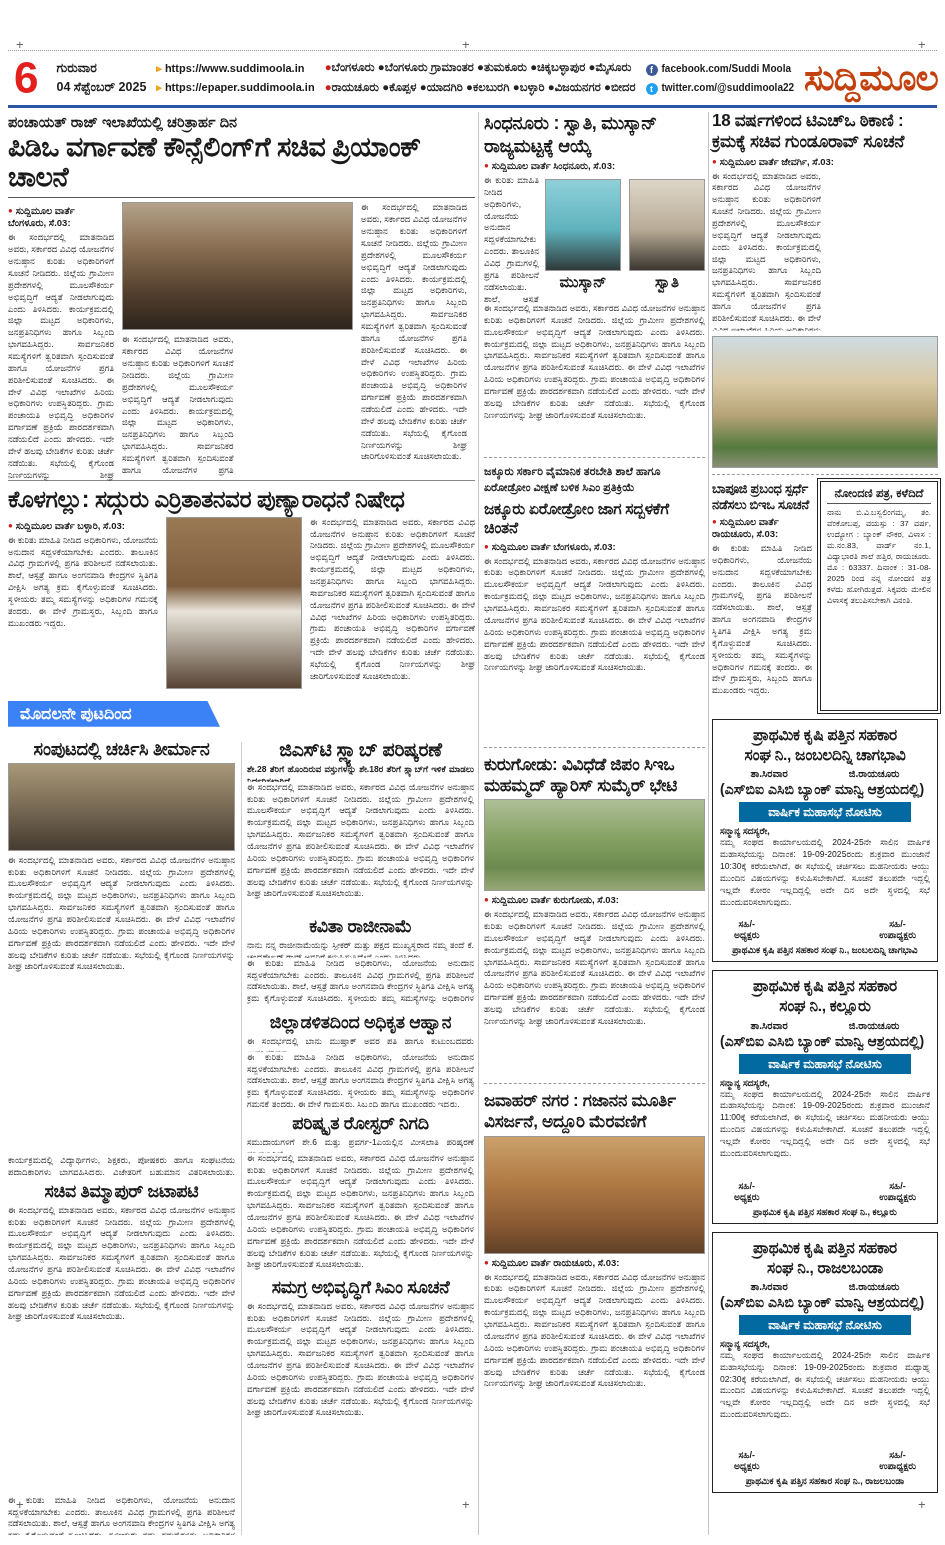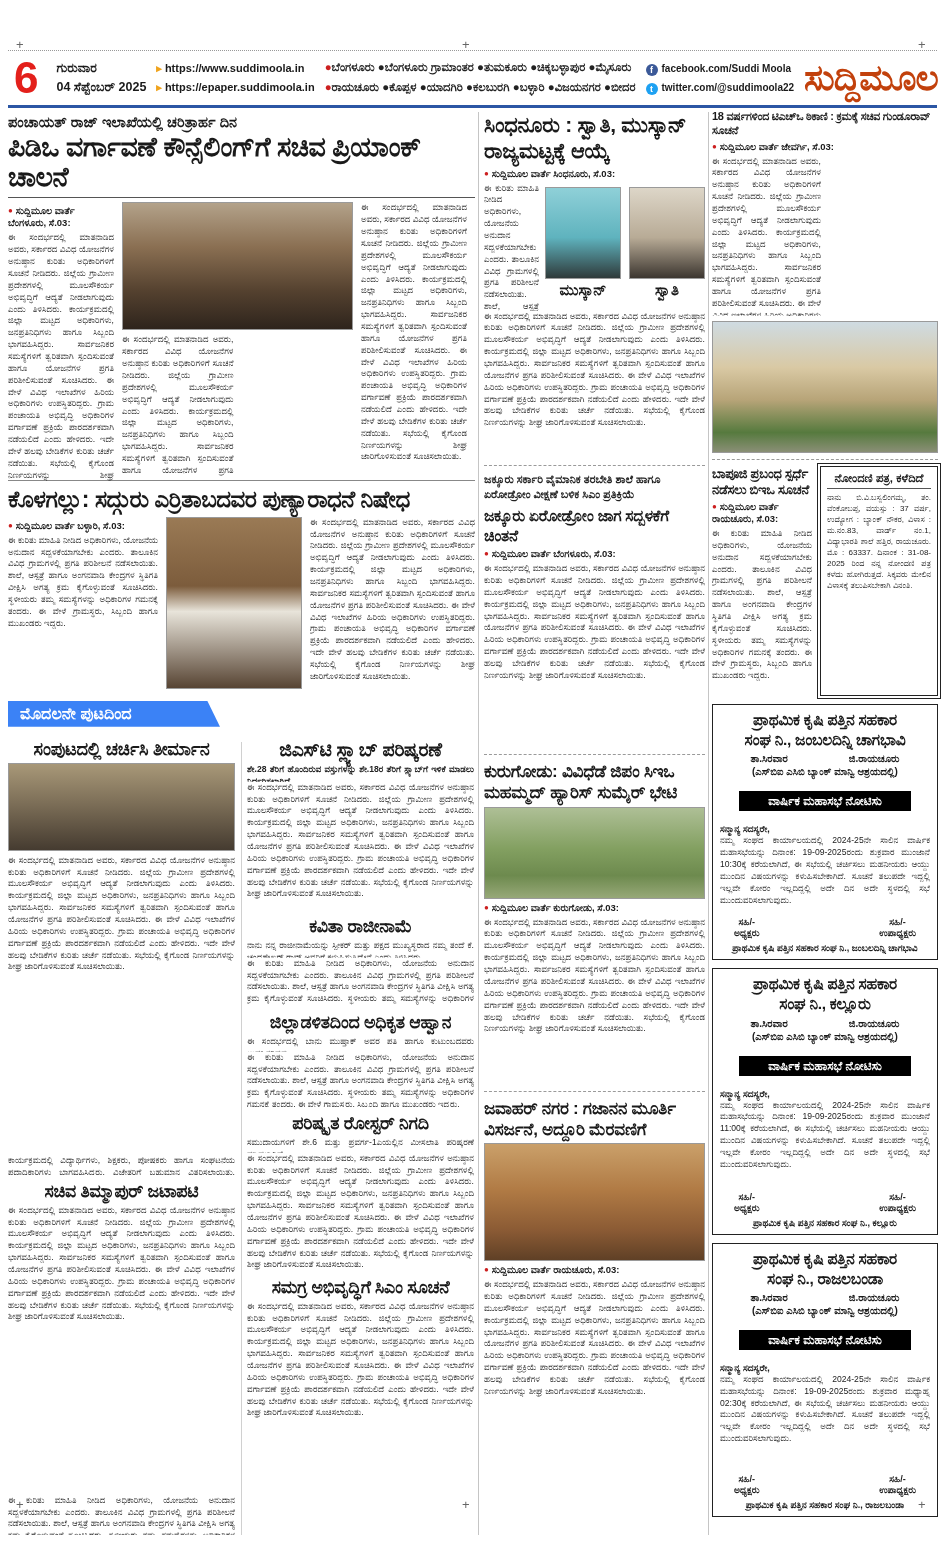--- a/index.html
+++ b/index.html
@@ -65,40 +65,40 @@
   .band { margin:8px 0 6px; width:212px; height:26px; background:#3b82f6; color:#fff;
           font-size:16px; font-weight:bold; line-height:26px; padding-left:12px;
           clip-path:polygon(0 0,94% 0,100% 100%,0 100%); }
 
   .a3 { display:flex; gap:12px; }
   .a3col { width:227px; flex:none; }
   .subhead { font-size:17.5px; font-weight:bold; text-align:center; margin:6px 0 3px; letter-spacing:-0.3px; }
   .a3dividervert { position:absolute; left:241px; top:742px; bottom:10px; width:1px; background:#d0d0d0; }
 
   
-  .mhead { font-size:21px; font-weight:bold; line-height:1.25; letter-spacing:-0.3px; margin-bottom:3px; }
+  .mhead { font-size:18px; font-weight:bold; line-height:1.25; letter-spacing:-0.3px; margin-bottom:3px; }
   .mkicker { font-size:11px; font-weight:bold; line-height:1.45; color:#222; }
   .portraits { display:flex; gap:8px; margin:4px 0; }
   .portrait { width:76px; }
   .portrait .ph { width:76px; height:92px; }
   .pname { font-size:15px; font-weight:bold; text-align:center; margin-top:2px; }
 
   
-  .rhead { font-size:11px; font-weight:bold; line-height:1.25; letter-spacing:-0.3px; margin-bottom:3px; }
+  .rhead { font-size:17px; font-weight:bold; line-height:1.25; letter-spacing:-0.3px; margin-bottom:3px; }
   .cols2 { column-count:2; column-gap:8px; }
   .r2row { display:flex; gap:8px; margin-top:6px; }
   .lostbox { border:1px solid #222; outline:1px solid #222; outline-offset:2px; padding:5px 6px; width:118px; flex:none; }
   .lostbox h4 { font-size:11.5px; text-align:center; border-bottom:1px solid #555; padding-bottom:3px; margin-bottom:3px; }
   .lostbox .fill { font-size:8px; }
 
   .notice { border:1.5px solid #222; padding:5px 7px; margin-top:8px; }
   .ntitle { font-size:15.5px; font-weight:bold; text-align:center; line-height:1.3; letter-spacing:-0.3px; }
   .nrow { display:flex; justify-content:space-around; font-size:10px; font-weight:bold; margin-top:3px; }
-  .nbank { font-size:10px; font-weight:bold; text-align:center; margin-top:1px; }
-  .nbar { background:#000000; color:#fff; font-size:12px; font-weight:bold; text-align:center; width:82%; margin:13px auto; padding:3px 0; }
+  .nbank { font-size:14px; font-weight:bold; text-align:left; margin-top:1px; }
+  .nbar { background:#0369a1; color:#fff; font-size:12px; font-weight:bold; text-align:center; width:82%; margin:4px auto; padding:3px 0; }
   .nsalute { font-size:9px; font-weight:bold; }
   .nsig { display:flex; justify-content:space-between; font-size:9px; font-weight:bold; margin-top:4px; padding:0 14px; text-align:center; }
   .nfoot { font-size:9px; font-weight:bold; text-align:center; margin-top:4px; }
 </style>
 </head>
 <body>
 
 <div class="page">
 
   <div class="crop" style="left:16px;top:38px;"></div>
@@ -152,21 +152,21 @@
         </div>
         <div class="a1c">
           <div class="fill" style="height:272px;">ಈ ಸಂದರ್ಭದಲ್ಲಿ ಮಾತನಾಡಿದ ಅವರು, ಸರ್ಕಾರದ ವಿವಿಧ ಯೋಜನೆಗಳ ಅನುಷ್ಠಾನ ಕುರಿತು ಅಧಿಕಾರಿಗಳಿಗೆ ಸೂಚನೆ ನೀಡಿದರು. ಜಿಲ್ಲೆಯ ಗ್ರಾಮೀಣ ಪ್ರದೇಶಗಳಲ್ಲಿ ಮೂಲಸೌಕರ್ಯ ಅಭಿವೃದ್ಧಿಗೆ ಆದ್ಯತೆ ನೀಡಲಾಗುವುದು ಎಂದು ತಿಳಿಸಿದರು. ಕಾರ್ಯಕ್ರಮದಲ್ಲಿ ಜಿಲ್ಲಾ ಮಟ್ಟದ ಅಧಿಕಾರಿಗಳು, ಜನಪ್ರತಿನಿಧಿಗಳು ಹಾಗೂ ಸಿಬ್ಬಂದಿ ಭಾಗವಹಿಸಿದ್ದರು. ಸಾರ್ವಜನಿಕರ ಸಮಸ್ಯೆಗಳಿಗೆ ತ್ವರಿತವಾಗಿ ಸ್ಪಂದಿಸುವಂತೆ ಹಾಗೂ ಯೋಜನೆಗಳ ಪ್ರಗತಿ ಪರಿಶೀಲಿಸುವಂತೆ ಸೂಚಿಸಿದರು. ಈ ವೇಳೆ ವಿವಿಧ ಇಲಾಖೆಗಳ ಹಿರಿಯ ಅಧಿಕಾರಿಗಳು ಉಪಸ್ಥಿತರಿದ್ದರು. ಗ್ರಾಮ ಪಂಚಾಯತಿ ಅಭಿವೃದ್ಧಿ ಅಧಿಕಾರಿಗಳ ವರ್ಗಾವಣೆ ಪ್ರಕ್ರಿಯೆ ಪಾರದರ್ಶಕವಾಗಿ ನಡೆಯಲಿದೆ ಎಂದು ಹೇಳಿದರು. ಇದೇ ವೇಳೆ ಹಲವು ಬೇಡಿಕೆಗಳ ಕುರಿತು ಚರ್ಚೆ ನಡೆಯಿತು. ಸಭೆಯಲ್ಲಿ ಕೈಗೊಂಡ ನಿರ್ಣಯಗಳನ್ನು ಶೀಘ್ರ ಜಾರಿಗೊಳಿಸುವಂತೆ ಸೂಚಿಸಲಾಯಿತು.</div>
         </div>
       </div>
     </div>
 
     <hr class="solidhr">
 
     <div>
-      <div class="a2head">ಕೊಳಗಲ್ಲು: ಸದ್ಗುರು ಎರ್ರಿತಾಬದವರ ಪುಣ್ಯಾರಾಧನೆ ನಿಷೇಧ</div>
+      <div class="a2head">ಕೊಳಗಲ್ಲು: ಸದ್ಗುರು ಎರ್ರಿತಾತನವರ ಪುಣ್ಯಾರಾಧನೆ ನಿಷೇಧ</div>
       <div class="a2body">
         <div style="width:150px;flex:none;">
           <div class="byline"><span class="dot">●</span><span>ಸುದ್ದಿಮೂಲ ವಾರ್ತೆ ಬಳ್ಳಾರಿ, ಸೆ.03:</span></div>
           <div class="fill" style="height:150px;">ಈ ಕುರಿತು ಮಾಹಿತಿ ನೀಡಿದ ಅಧಿಕಾರಿಗಳು, ಯೋಜನೆಯ ಅನುದಾನ ಸದ್ಬಳಕೆಯಾಗಬೇಕು ಎಂದರು. ತಾಲೂಕಿನ ವಿವಿಧ ಗ್ರಾಮಗಳಲ್ಲಿ ಪ್ರಗತಿ ಪರಿಶೀಲನೆ ನಡೆಸಲಾಯಿತು. ಶಾಲೆ, ಆಸ್ಪತ್ರೆ ಹಾಗೂ ಅಂಗನವಾಡಿ ಕೇಂದ್ರಗಳ ಸ್ಥಿತಿಗತಿ ವೀಕ್ಷಿಸಿ ಅಗತ್ಯ ಕ್ರಮ ಕೈಗೊಳ್ಳುವಂತೆ ಸೂಚಿಸಿದರು. ಸ್ಥಳೀಯರು ತಮ್ಮ ಸಮಸ್ಯೆಗಳನ್ನು ಅಧಿಕಾರಿಗಳ ಗಮನಕ್ಕೆ ತಂದರು. ಈ ವೇಳೆ ಗ್ರಾಮಸ್ಥರು, ಸಿಬ್ಬಂದಿ ಹಾಗೂ ಮುಖಂಡರು ಇದ್ದರು.</div>
         </div>
         <div class="ph ph-kolagallu" style="width:136px;height:172px;flex:none;"></div>
         <div style="flex:1;">
           <div class="fill" style="height:172px;">ಈ ಸಂದರ್ಭದಲ್ಲಿ ಮಾತನಾಡಿದ ಅವರು, ಸರ್ಕಾರದ ವಿವಿಧ ಯೋಜನೆಗಳ ಅನುಷ್ಠಾನ ಕುರಿತು ಅಧಿಕಾರಿಗಳಿಗೆ ಸೂಚನೆ ನೀಡಿದರು. ಜಿಲ್ಲೆಯ ಗ್ರಾಮೀಣ ಪ್ರದೇಶಗಳಲ್ಲಿ ಮೂಲಸೌಕರ್ಯ ಅಭಿವೃದ್ಧಿಗೆ ಆದ್ಯತೆ ನೀಡಲಾಗುವುದು ಎಂದು ತಿಳಿಸಿದರು. ಕಾರ್ಯಕ್ರಮದಲ್ಲಿ ಜಿಲ್ಲಾ ಮಟ್ಟದ ಅಧಿಕಾರಿಗಳು, ಜನಪ್ರತಿನಿಧಿಗಳು ಹಾಗೂ ಸಿಬ್ಬಂದಿ ಭಾಗವಹಿಸಿದ್ದರು. ಸಾರ್ವಜನಿಕರ ಸಮಸ್ಯೆಗಳಿಗೆ ತ್ವರಿತವಾಗಿ ಸ್ಪಂದಿಸುವಂತೆ ಹಾಗೂ ಯೋಜನೆಗಳ ಪ್ರಗತಿ ಪರಿಶೀಲಿಸುವಂತೆ ಸೂಚಿಸಿದರು. ಈ ವೇಳೆ ವಿವಿಧ ಇಲಾಖೆಗಳ ಹಿರಿಯ ಅಧಿಕಾರಿಗಳು ಉಪಸ್ಥಿತರಿದ್ದರು. ಗ್ರಾಮ ಪಂಚಾಯತಿ ಅಭಿವೃದ್ಧಿ ಅಧಿಕಾರಿಗಳ ವರ್ಗಾವಣೆ ಪ್ರಕ್ರಿಯೆ ಪಾರದರ್ಶಕವಾಗಿ ನಡೆಯಲಿದೆ ಎಂದು ಹೇಳಿದರು. ಇದೇ ವೇಳೆ ಹಲವು ಬೇಡಿಕೆಗಳ ಕುರಿತು ಚರ್ಚೆ ನಡೆಯಿತು. ಸಭೆಯಲ್ಲಿ ಕೈಗೊಂಡ ನಿರ್ಣಯಗಳನ್ನು ಶೀಘ್ರ ಜಾರಿಗೊಳಿಸುವಂತೆ ಸೂಚಿಸಲಾಯಿತು.</div>
         </div>
       </div>

